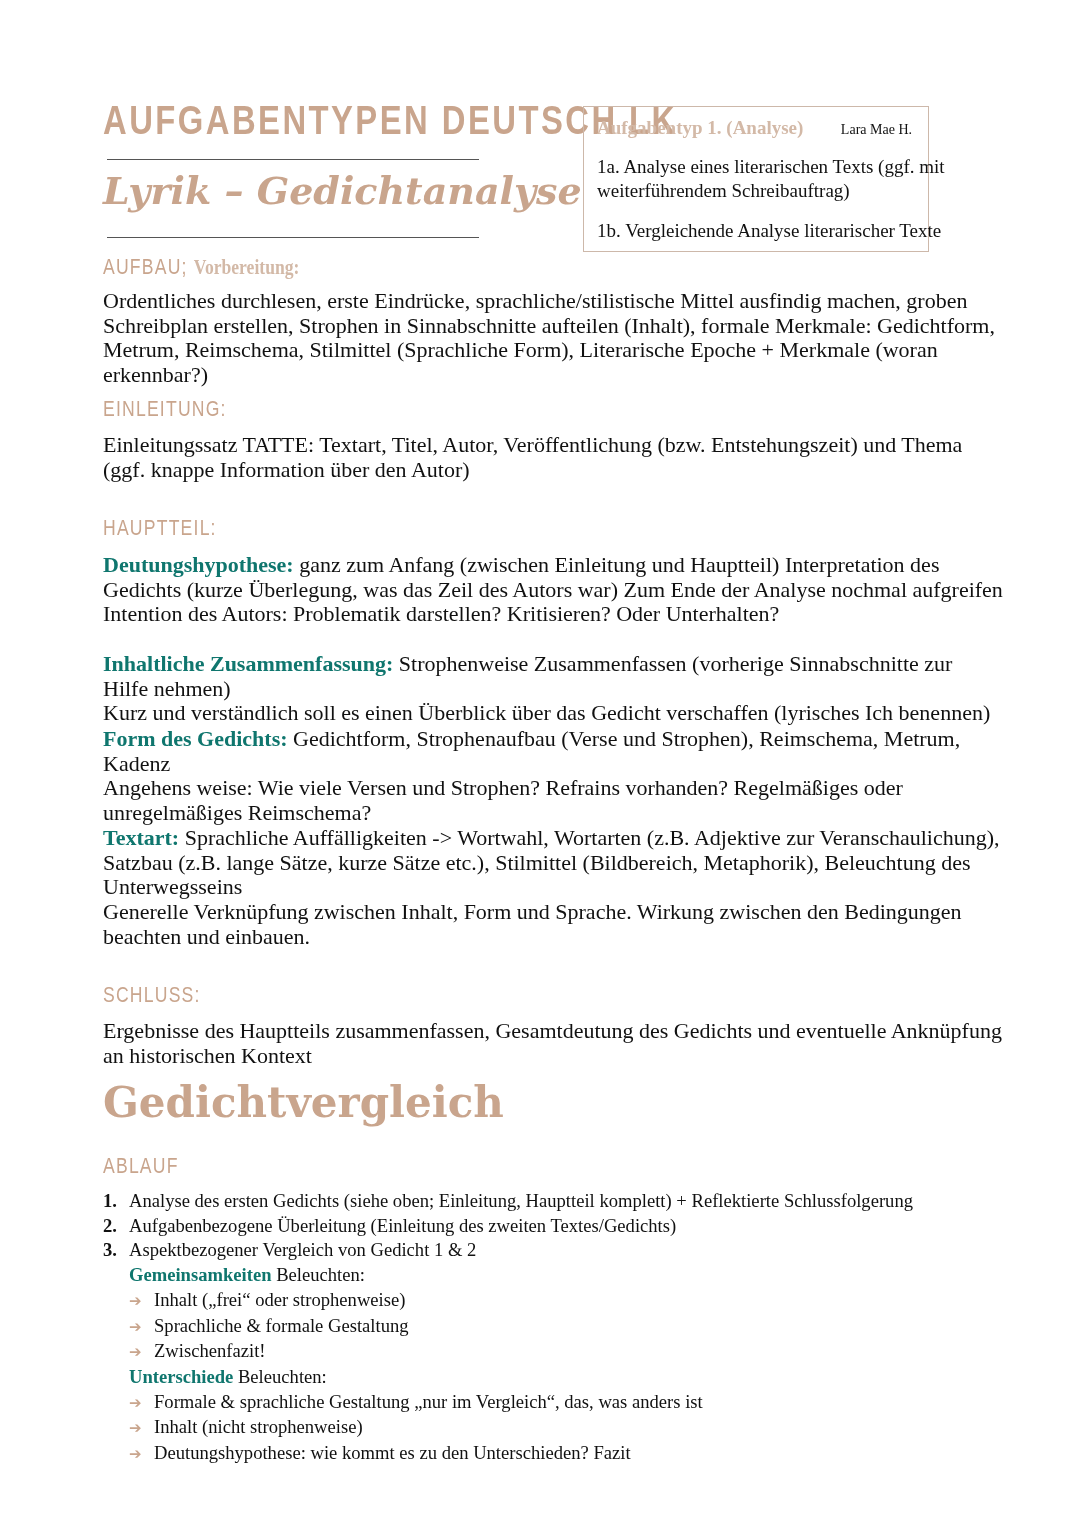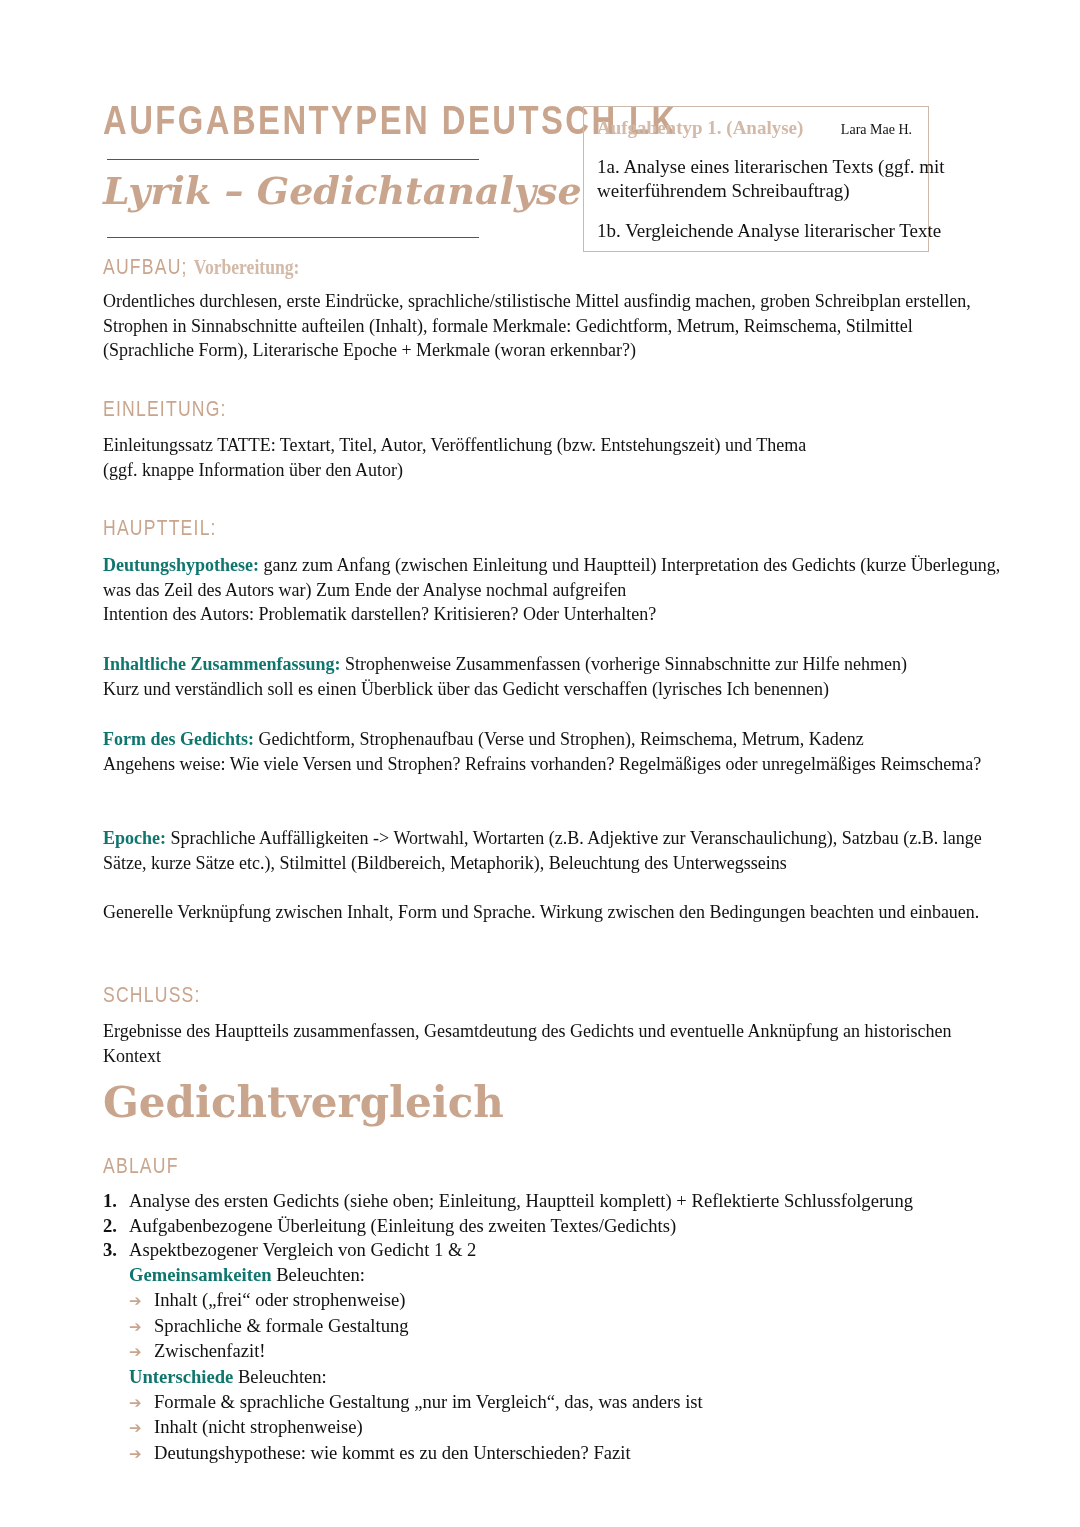--- a/index.html
+++ b/index.html
@@ -32,21 +32,21 @@
     .section-head {
       position: absolute; left: 103px;
       font-family: "Liberation Sans", sans-serif; font-size: 22px; letter-spacing: 1.5px;
       color: #c9a58d; transform: scaleX(0.8); transform-origin: left top; text-transform: uppercase;
     }
     .section-head .sub {
       font-family: "Liberation Serif", serif; text-transform: none; font-weight: bold; color: #d3b9a7;
       letter-spacing: 0; font-size: 22px;
     }
     .para {
-      position: absolute; left: 103px; width: 900px; font-size: 18px; line-height: 24.5px;
+      position: absolute; left: 103px; width: 900px; font-size: 22px; line-height: 24.5px;
     }
     .lbl { font-weight: bold; color: #0f766e; }
     .script2 {
       position: absolute; left: 103px; top: 1078px;
       font-family: "DejaVu Serif", serif; font-weight: bold;
       font-size: 42px; color: #c9a58d;
     }
     ol.steps { position: absolute; left: 103px; top: 1189px; margin: 0; padding: 0; list-style: none; font-size: 18.6px; line-height: 24.7px; width: 900px; }
     ol.steps li .num { display: inline-block; width: 26px; font-weight: bold; }
     .sub-block { padding-left: 26px; }
@@ -87,21 +87,21 @@
 </div>
 <div class="para" style="top:652px">
   <span class="lbl">Inhaltliche Zusammenfassung:</span><span> Strophenweise Zusammenfassen (vorherige Sinnabschnitte zur Hilfe nehmen)</span>
   <div>Kurz und verständlich soll es einen Überblick über das Gedicht verschaffen (lyrisches Ich benennen)</div>
 </div>
 <div class="para" style="top:727px">
   <span class="lbl">Form des Gedichts:</span><span> Gedichtform, Strophenaufbau (Verse und Strophen), Reimschema, Metrum, Kadenz</span>
   <div>Angehens weise: Wie viele Versen und Strophen? Refrains vorhanden? Regelmäßiges oder unregelmäßiges Reimschema?</div>
 </div>
 <div class="para" style="top:826px">
-  <span class="lbl">Epoche:</span><span> Sprachliche Auffälligkeiten -&gt; Wortwahl, Wortarten (z.B. Adjektive zur Veranschaulichung), Satzbau (z.B. lange Sätze, kurze Sätze etc.), Stilmittel (Bildbereich, Metaphorik), Beleuchtung des Unterwegsseins</span>
+  <span class="lbl">Textart:</span><span> Sprachliche Auffälligkeiten -&gt; Wortwahl, Wortarten (z.B. Adjektive zur Veranschaulichung), Satzbau (z.B. lange Sätze, kurze Sätze etc.), Stilmittel (Bildbereich, Metaphorik), Beleuchtung des Unterwegsseins</span>
 </div>
 <div class="para" style="top:900px">Generelle Verknüpfung zwischen Inhalt, Form und Sprache. Wirkung zwischen den Bedingungen beachten und einbauen.</div>
 
 <div class="section-head" style="top:982px">Schluss:</div>
 <div class="para" style="top:1019px">Ergebnisse des Hauptteils zusammenfassen, Gesamtdeutung des Gedichts und eventuelle Anknüpfung an historischen Kontext</div>
 
 <div class="script2">Gedichtvergleich</div>
 <div class="section-head" style="top:1153px">Ablauf</div>
 
 <ol class="steps">

